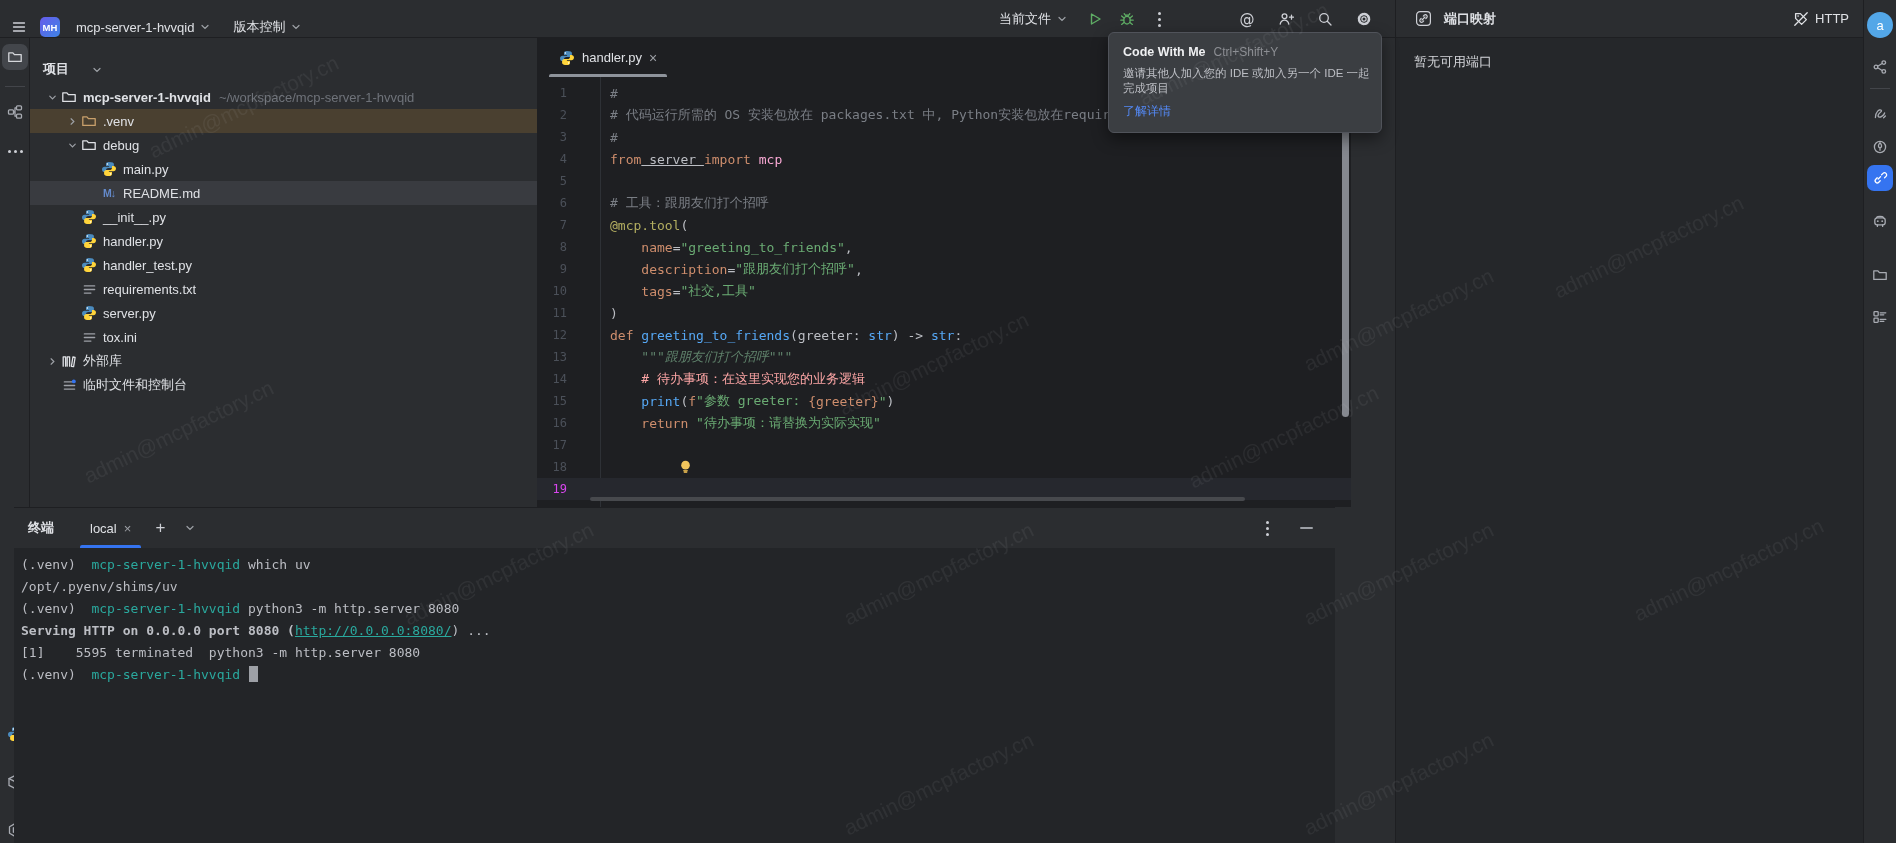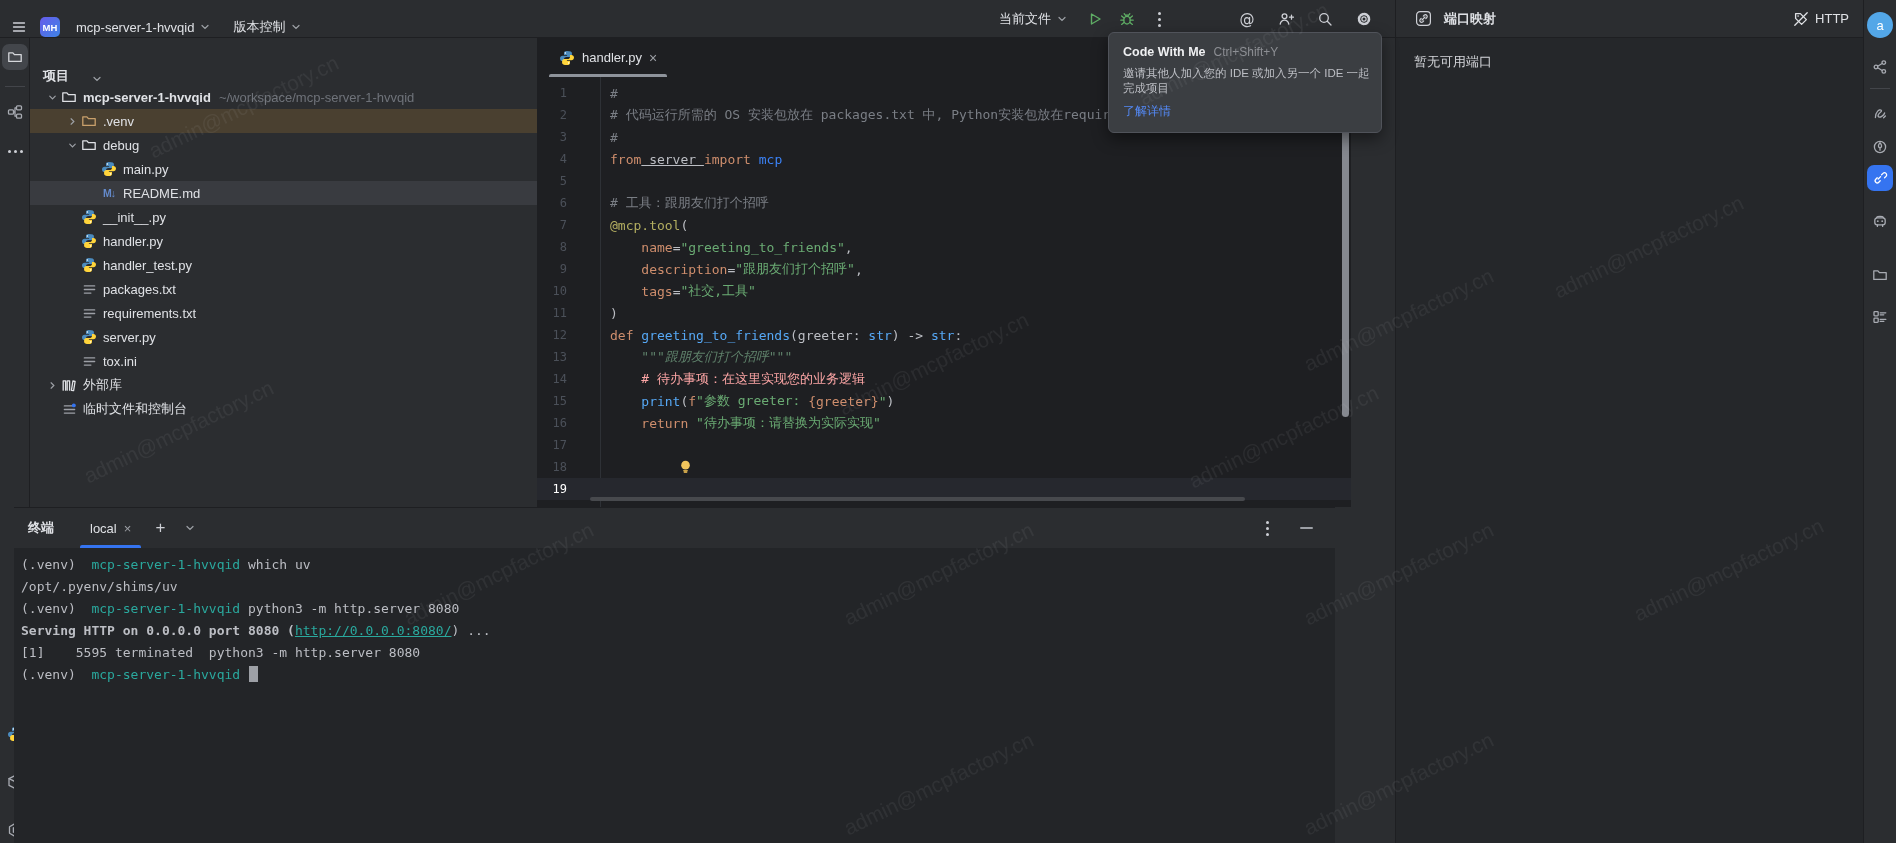--- a/index.html
+++ b/index.html
@@ -21,21 +21,21 @@
   .tb-icons{position:absolute;left:1236px;top:0;height:38px;display:flex;align-items:center;gap:17px;}
   .green{color:#5fad65;}
   
   .left-strip{position:absolute;left:0;top:38px;width:30px;height:805px;background:#2b2d30;border-right:1px solid #1e1f22;}
   .strip-btn{position:absolute;left:2px;width:26px;height:26px;border-radius:7px;display:flex;align-items:center;justify-content:center;color:#a8abb2;}
   .strip-btn.active-gray{background:#43464b;color:#d5d7db;}
   .strip-btn.active-blue{background:#3574f0;color:#fff;}
   .strip-div{position:absolute;left:5px;width:20px;height:1px;background:#43454a;}
   
   .project-panel{position:absolute;left:30px;top:38px;width:507px;height:469px;background:#2b2d30;overflow:hidden;}
-  .panel-header{height:47px;padding:15px 4px 0 13px;display:flex;align-items:flex-end;gap:22px;font-weight:bold;color:#dfe1e5;}
+  .panel-header{height:47px;padding:15px 4px 0 13px;display:flex;align-items:center;gap:22px;font-weight:bold;color:#dfe1e5;}
   .panel-header .cv{margin-top:2px;}
   .tree-row{height:24px;display:flex;align-items:center;gap:0;white-space:nowrap;color:#dfe1e5;}
   .tree-row .chev{width:16px;display:flex;justify-content:center;color:#9da0a6;flex:none;}
   .tree-row .ticon{width:18px;display:flex;justify-content:center;margin-right:5px;flex:none;}
   .tree-row.hl-gray{background:#393b40;}
   .tree-row.hl-brown{background:#4a4030;}
   .tree-row .suffix{color:#6f737a;margin-left:8px;}
   .tree-row.root-row .tlabel{font-weight:bold;}
   .md-icon{color:#648acb;font-weight:bold;font-size:10.5px;letter-spacing:-1px;}
   
@@ -44,21 +44,21 @@
   .tab{position:absolute;left:12px;top:0;height:39px;display:flex;align-items:center;gap:7px;padding:0 10px;color:#dfe1e5;}
   .tab-underline{position:absolute;left:0;bottom:0;height:3px;width:100%;background:#8e939b;border-radius:2px 2px 0 0;}
   .tab .close{color:#9da0a6;font-size:14px;line-height:1;}
   .code-area{position:absolute;left:0;top:39px;width:814px;height:430px;overflow:hidden;
              font-family:"DejaVu Sans Mono",monospace;font-size:13px;}
   .gutter-sep{position:absolute;left:63px;top:0;bottom:0;width:1px;background:#2e3136;}
   #code-lines{position:absolute;left:0;top:5px;width:100%;}
   .code-line{height:22px;display:flex;align-items:center;white-space:pre;width:100%;}
   .code-line.caret-row{background:#26282e;}
   .code-line .ln{width:30px;flex:none;text-align:right;color:#4b5059;margin-right:43px;font-size:12px;}
-  .code-line.caret-row .ln{color:#ffffff;}
+  .code-line.caret-row .ln{color:#d946ef;}
   .c-doc{font-style:italic;}
   .bulbspot{position:absolute;left:68px;top:0;width:16px;display:flex;}
   .hscroll{position:absolute;left:53px;bottom:6px;width:655px;height:4px;border-radius:2px;background:#47494d;}
   .vscroll{position:absolute;left:805px;top:14px;width:7px;height:326px;border-radius:4px;background:#85888f;}
   
   .terminal{position:absolute;left:14px;top:507px;width:1321px;height:336px;background:#232528;border-top:1px solid #1e1f22;}
   .term-header{position:relative;height:40px;background:#2b2d30;display:flex;align-items:center;padding-left:14px;gap:8px;}
   .term-label{font-weight:bold;color:#dfe1e5;margin-right:18px;}
   .term-tab{position:relative;height:40px;display:flex;align-items:center;gap:7px;padding:0 10px;color:#dfe1e5;}
   .term-tab .underline{position:absolute;left:0;bottom:0;height:3px;width:100%;background:#3574f0;border-radius:2px 2px 0 0;}
@@ -320,29 +320,20 @@
           </span>
           <span class="tlabel">handler_test.py</span>
         </div>
         <div class="tree-row" style="padding-left: 34px;">
           <span class="chev"></span>
           <span class="ticon">
             <svg width="15" height="15" viewBox="0 0 16 16" fill="none" stroke="#9da0a6" stroke-width="1.4" stroke-linecap="round">
               <path d="M2.5 4.2h11M2.5 8h11M2.5 11.8h7"></path>
             </svg>
           </span>
-          <span class="tlabel">packages.txt</span>
-        </div>
-        <div class="tree-row" style="padding-left: 34px;">
-          <span class="chev"></span>
-          <span class="ticon">
-            <svg width="15" height="15" viewBox="0 0 16 16" fill="none" stroke="#9da0a6" stroke-width="1.4" stroke-linecap="round">
-              <path d="M2.5 4.2h11M2.5 8h11M2.5 11.8h7"></path>
-            </svg>
-          </span>
           <span class="tlabel">requirements.txt</span>
         </div>
         <div class="tree-row" style="padding-left: 34px;">
           <span class="chev"></span>
           <span class="ticon">
             <svg width="16" height="16" viewBox="0 0 16 16">
               <path fill="#4b8bbe" d="M7.9 1C6 1 5 1.9 5 3.1V5h3.1v.7H3.6C2.1 5.7 1 6.8 1 8.4 1 10 2.1 11 3.6 11H5V9.3C5 7.9 6.1 7 7.5 7h3.2c1.2 0 2.2-1 2.2-2.2V3.1C12.9 1.9 11.4 1 7.9 1z"></path>
               <path fill="#ffd43b" d="M8.1 15c1.9 0 2.9-.9 2.9-2.1V11H7.9v-.7h4.5c1.5 0 2.6-1.1 2.6-2.7 0-1.6-1.1-2.6-2.6-2.6H11v1.7C11 8.1 9.9 9 8.5 9H5.3c-1.2 0-2.2 1-2.2 2.2v1.7C3.1 14.1 4.6 15 8.1 15z"></path>
               <circle fill="#fff" cx="6.4" cy="3.1" r=".75"></circle>
               <circle fill="#fff" cx="9.6" cy="12.9" r=".75"></circle>
@@ -400,21 +391,21 @@
         <span class="close">×</span>
         <div class="tab-underline"></div>
       </div>
     </div>
     <div class="code-area">
       <div class="gutter-sep"></div>
       <div id="code-lines">
           <div class="code-line"><span class="ln">1</span><span class="c-cm" style="color: rgb(122, 126, 133);">#</span></div>
           <div class="code-line"><span class="ln">2</span><span class="c-cm" style="color: rgb(122, 126, 133);"># 代码运行所需的 OS 安装包放在 packages.txt 中, Python安装包放在requirements.txt 中</span></div>
           <div class="code-line"><span class="ln">3</span><span class="c-cm" style="color: rgb(122, 126, 133);">#</span></div>
-          <div class="code-line"><span class="ln">4</span><span class="c-kw" style="color: rgb(207, 142, 109);">from</span><span class="c-df" style="color: rgb(188, 190, 196); text-decoration: underline;"> server </span><span class="c-kw" style="color: rgb(207, 142, 109);">import</span><span class="c-df" style="color: #3b82f6;"> mcp</span></div>
+          <div class="code-line"><span class="ln">4</span><span class="c-kw" style="color: rgb(207, 142, 109);">from</span><span class="c-df" style="color: rgb(188, 190, 196); text-decoration: underline;"> server </span><span class="c-kw" style="color: rgb(207, 142, 109);">import</span><span class="c-df" style="color: #f9a8d4;"> mcp</span></div>
           <div class="code-line"><span class="ln">5</span></div>
           <div class="code-line"><span class="ln">6</span><span class="c-cm" style="color: rgb(122, 126, 133);"># 工具：跟朋友们打个招呼</span></div>
           <div class="code-line"><span class="ln">7</span><span class="c-dec" style="color: rgb(179, 174, 96);">@mcp.tool</span><span class="c-df" style="color: rgb(188, 190, 196);">(</span></div>
           <div class="code-line"><span class="ln">8</span><span class="c-df" style="color: rgb(188, 190, 196);">    </span><span class="c-par" style="color: rgb(207, 142, 109);">name</span><span class="c-df" style="color: rgb(188, 190, 196);">=</span><span class="c-str" style="color: rgb(106, 171, 115);">"greeting_to_friends"</span><span class="c-df" style="color: rgb(188, 190, 196);">,</span></div>
           <div class="code-line"><span class="ln">9</span><span class="c-df" style="color: rgb(188, 190, 196);">    </span><span class="c-par" style="color: rgb(207, 142, 109);">description</span><span class="c-df" style="color: rgb(188, 190, 196);">=</span><span class="c-str" style="color: rgb(106, 171, 115);">"跟朋友们打个招呼"</span><span class="c-df" style="color: rgb(188, 190, 196);">,</span></div>
           <div class="code-line"><span class="ln">10</span><span class="c-df" style="color: rgb(188, 190, 196);">    </span><span class="c-par" style="color: rgb(207, 142, 109);">tags</span><span class="c-df" style="color: rgb(188, 190, 196);">=</span><span class="c-str" style="color: rgb(106, 171, 115);">"社交,工具"</span></div>
           <div class="code-line"><span class="ln">11</span><span class="c-df" style="color: rgb(188, 190, 196);">)</span></div>
           <div class="code-line"><span class="ln">12</span><span class="c-kw" style="color: rgb(207, 142, 109);">def </span><span class="c-fn" style="color: rgb(86, 168, 245);">greeting_to_friends</span><span class="c-df" style="color: rgb(188, 190, 196);">(</span><span class="c-df" style="color: rgb(188, 190, 196);">greeter</span><span class="c-df" style="color: rgb(188, 190, 196);">: </span><span class="c-fn" style="color: rgb(86, 168, 245);">str</span><span class="c-df" style="color: rgb(188, 190, 196);">) -&gt; </span><span class="c-fn" style="color: rgb(86, 168, 245);">str</span><span class="c-df" style="color: rgb(188, 190, 196);">:</span></div>
           <div class="code-line"><span class="ln">13</span><span class="c-df" style="color: rgb(188, 190, 196);">    </span><span class="c-doc" style="color: rgb(95, 130, 107);">"""跟朋友们打个招呼"""</span></div>
           <div class="code-line"><span class="ln">14</span><span class="c-df" style="color: rgb(188, 190, 196);">    </span><span class="c-cm" style="color: #fca5a5;"># 待办事项：在这里实现您的业务逻辑</span></div>

